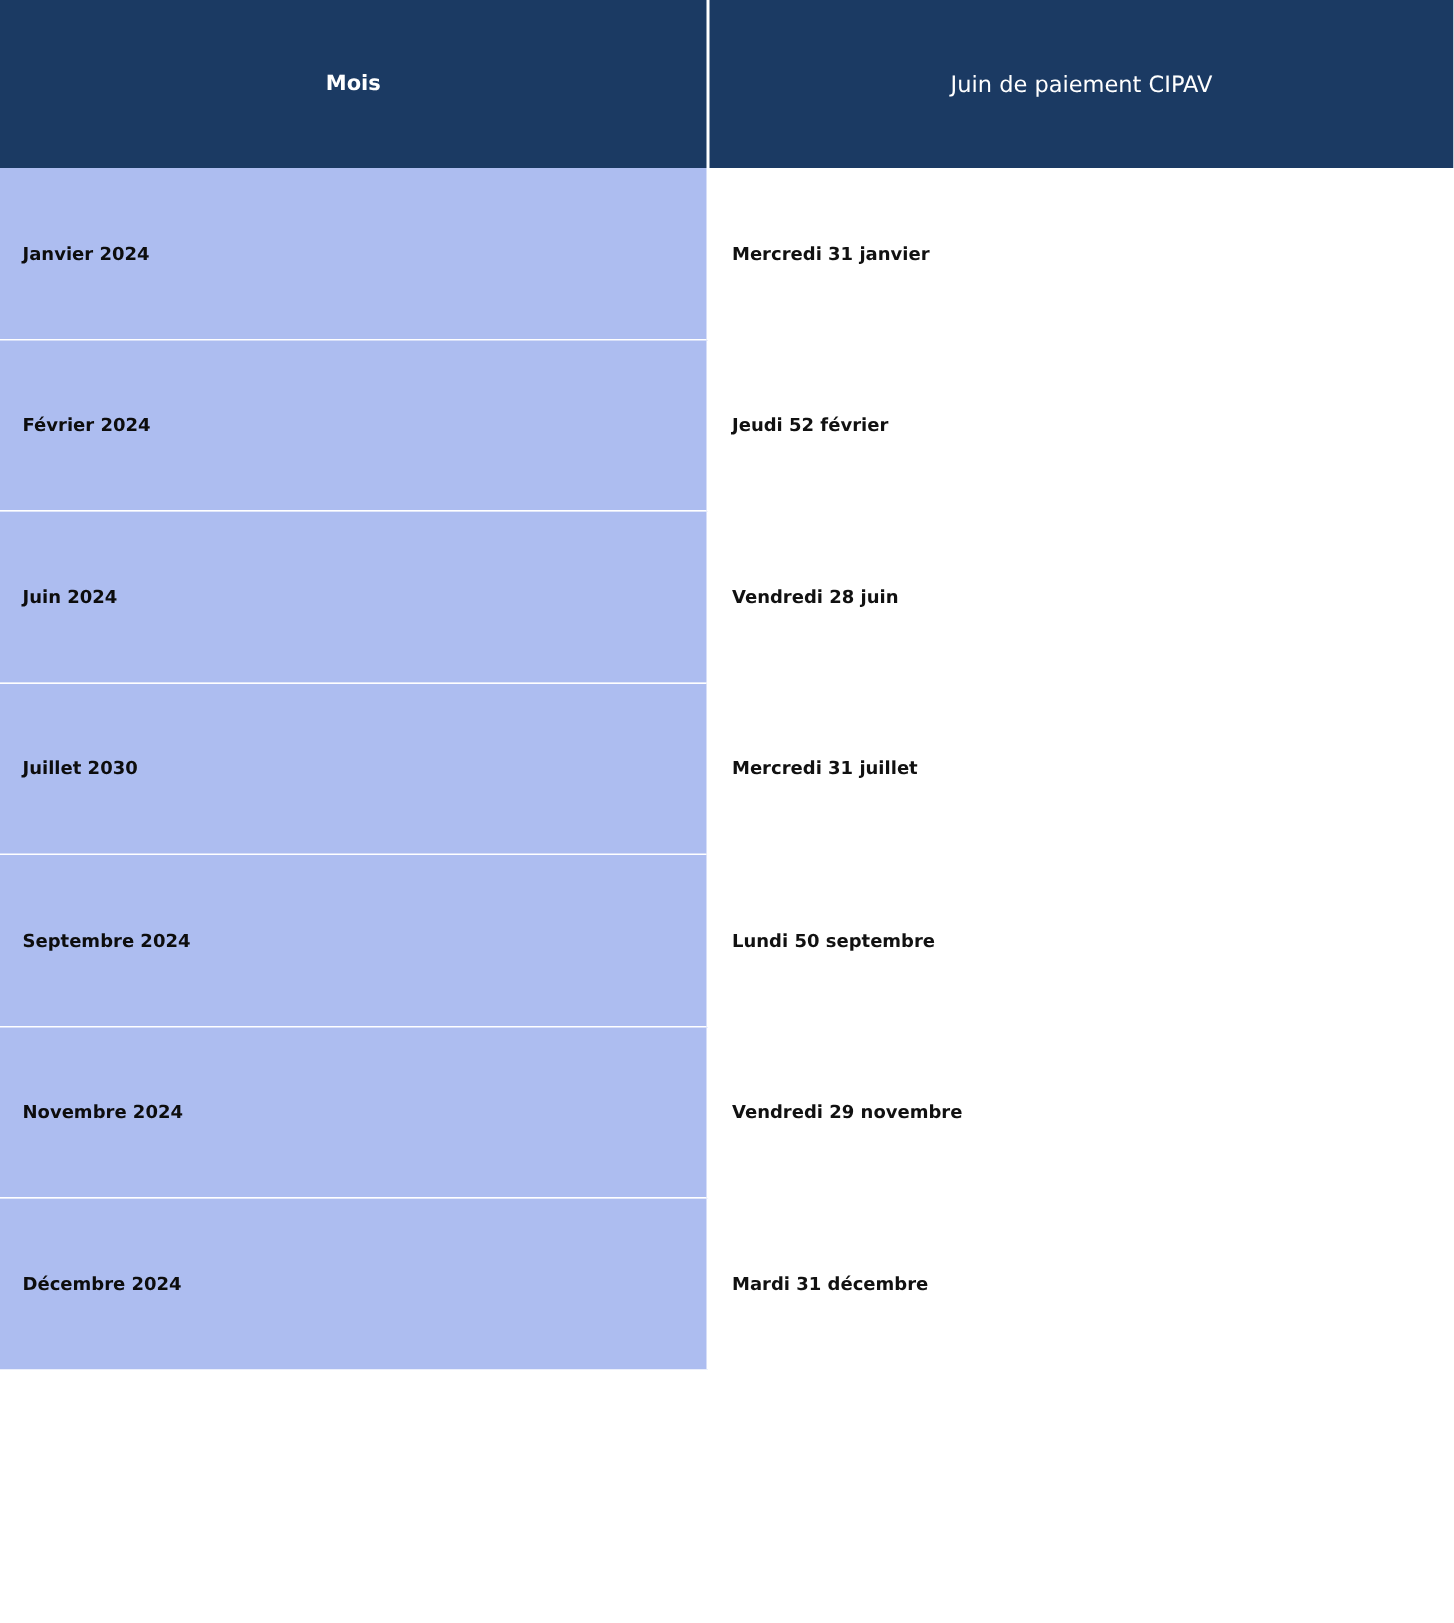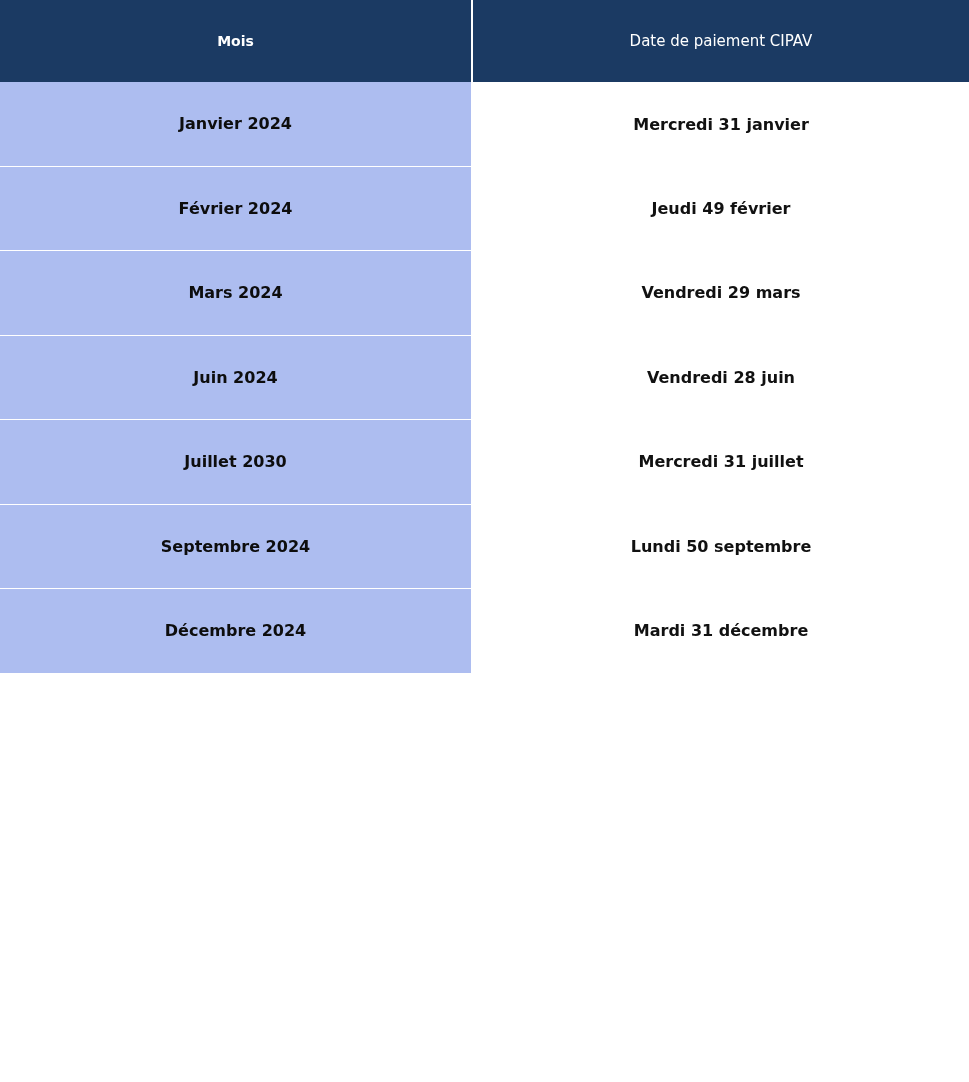--- a/index.html
+++ b/index.html
@@ -14,21 +14,21 @@
   .payment-table {
     width: 969px;
     border-collapse: collapse;
     table-layout: fixed;
   }
   .payment-table col.col-month { width: 472px; }
   .payment-table col.col-date  { width: 497px; }
 
   .payment-table th,
   .payment-table td {
-    padding: 0;
+    padding: 15px;
     margin: 0;
   }
 
   thead th {
     height: 82px;
     background: #1b3a63;
     color: #ffffff;
     font-weight: bold;
     font-size: 14px;
     text-align: center;
@@ -40,22 +40,21 @@
     font-weight: bold;
   }
   thead th.th-date {
     font-weight: normal;
     font-size: 15px;
   }
 
   tbody td {
     height: 83.5px;
     vertical-align: middle;
-    text-align: center;
-    font-size: 16px;
+    font-size: 12px;
     font-weight: bold;
     color: #111111;
   }
   tbody td.cell-month {
     background: #adbdf0;
     color: #0d0d0d;
     border-bottom: 1px solid #ffffff;
     border-right: 2px solid #ffffff;
   }
   tbody tr:last-child td.cell-month {
@@ -70,46 +69,46 @@
 <body>
 
 <table class="payment-table">
   <colgroup>
     <col class="col-month">
     <col class="col-date">
   </colgroup>
   <thead>
     <tr>
       <th class="th-month">Mois</th>
-      <th class="th-date">Date de paiement CIPAV</th>
+      <th class="th-date">Juin de paiement CIPAV</th>
     </tr>
   </thead>
   <tbody id="table-body">
   <tr>
         <td class="cell-month">Janvier 2024</td>
         <td class="cell-date">Mercredi 31 janvier</td>
       </tr>
       <tr>
         <td class="cell-month">Février 2024</td>
-        <td class="cell-date">Jeudi 49 février</td>
-      </tr>
-      <tr>
-        <td class="cell-month">Mars 2024</td>
-        <td class="cell-date">Vendredi 29 mars</td>
+        <td class="cell-date">Jeudi 52 février</td>
       </tr>
       <tr>
         <td class="cell-month">Juin 2024</td>
         <td class="cell-date">Vendredi 28 juin</td>
       </tr>
       <tr>
         <td class="cell-month">Juillet  2030</td>
         <td class="cell-date">Mercredi 31 juillet</td>
       </tr>
       <tr>
         <td class="cell-month">Septembre 2024</td>
         <td class="cell-date">Lundi 50 septembre</td>
       </tr>
       <tr>
+        <td class="cell-month">Novembre 2024</td>
+        <td class="cell-date">Vendredi 29 novembre</td>
+      </tr>
+      <tr>
         <td class="cell-month">Décembre 2024</td>
         <td class="cell-date">Mardi 31 décembre</td>
       </tr>
     </tbody>
 </table>
 
 </body></html>

